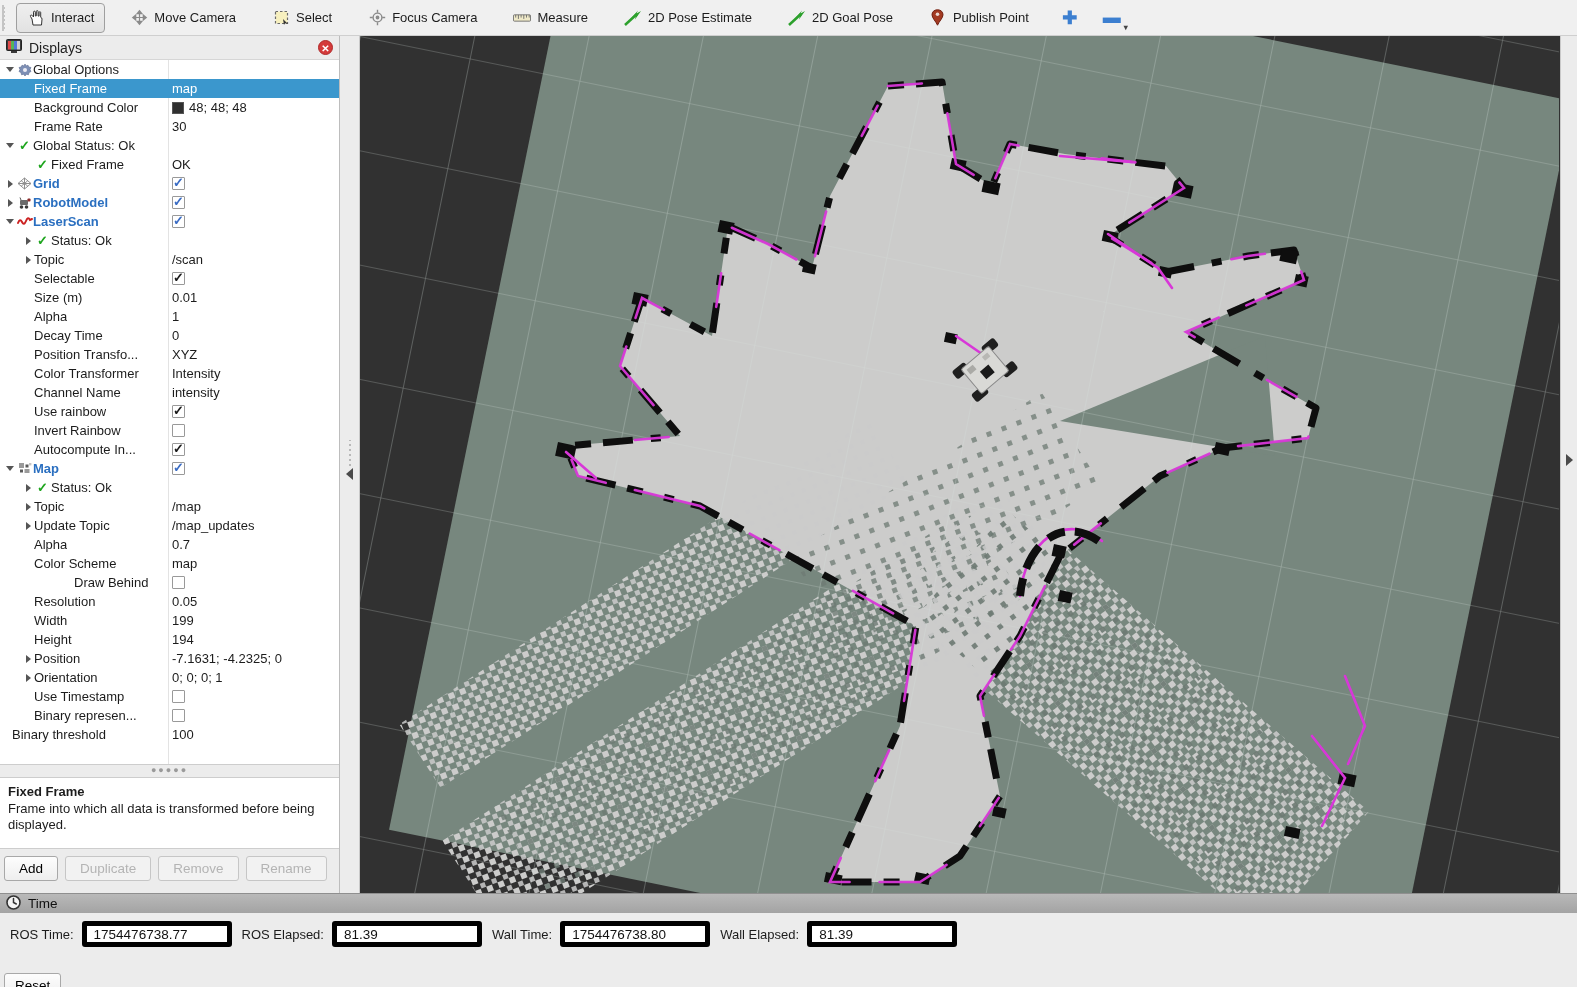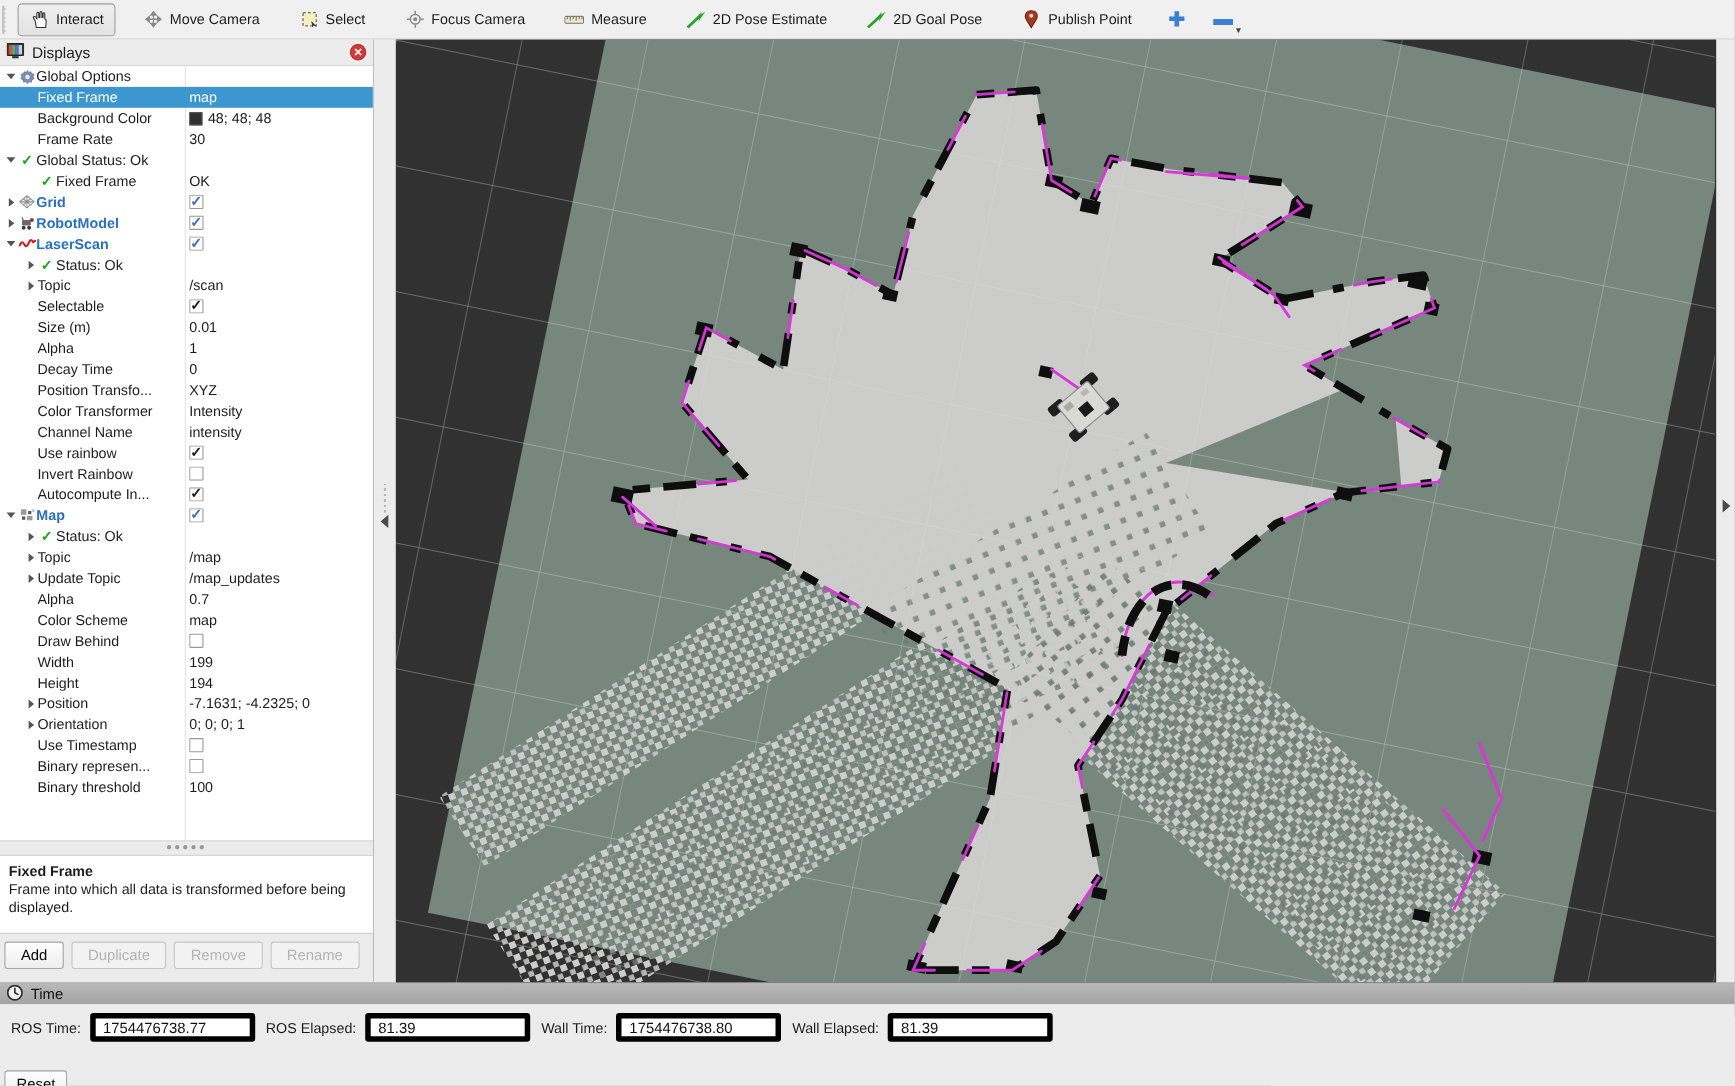--- a/index.html
+++ b/index.html
@@ -487,31 +487,40 @@
         <div class="trow">
           <div class="tlabel-wrap" style="padding-left: 22px;">
             <span class="arrow"></span>
             <span class="tname">Color Scheme</span>
           </div>
           <div class="tval">
             <span>map</span>
           </div>
         </div>
         <div class="trow">
-          <div class="tlabel-wrap" style="padding-left: 22px;">
+          <div class="tlabel-wrap" style="padding-left: 22px; margin-left: 40px;">
             <span class="arrow"></span>
             <span class="tname">Draw Behind</span>
           </div>
           <div class="tval">
             <span class="cb"></span>
           </div>
         </div>
         <div class="trow">
           <div class="tlabel-wrap" style="padding-left: 22px;">
             <span class="arrow"></span>
+            <span class="tname">Resolution</span>
+          </div>
+          <div class="tval">
+            <span>0.05</span>
+          </div>
+        </div>
+        <div class="trow">
+          <div class="tlabel-wrap" style="padding-left: 22px;">
+            <span class="arrow"></span>
             <span class="tname">Width</span>
           </div>
           <div class="tval">
             <span>199</span>
           </div>
         </div>
         <div class="trow">
           <div class="tlabel-wrap" style="padding-left: 22px;">
             <span class="arrow"></span>
             <span class="tname">Height</span>
@@ -550,21 +559,21 @@
         <div class="trow">
           <div class="tlabel-wrap" style="padding-left: 22px;">
             <span class="arrow"></span>
             <span class="tname">Binary represen...</span>
           </div>
           <div class="tval">
             <span class="cb"></span>
           </div>
         </div>
         <div class="trow">
-          <div class="tlabel-wrap" style="padding-left: 22px;">
+          <div class="tlabel-wrap" style="">
             <span class="arrow"></span>
             <span class="tname">Binary threshold</span>
           </div>
           <div class="tval">
             <span>100</span>
           </div>
         </div>
       </div>
     <div id="tree-splitter">●●●●●</div>
     <div id="help-box">

